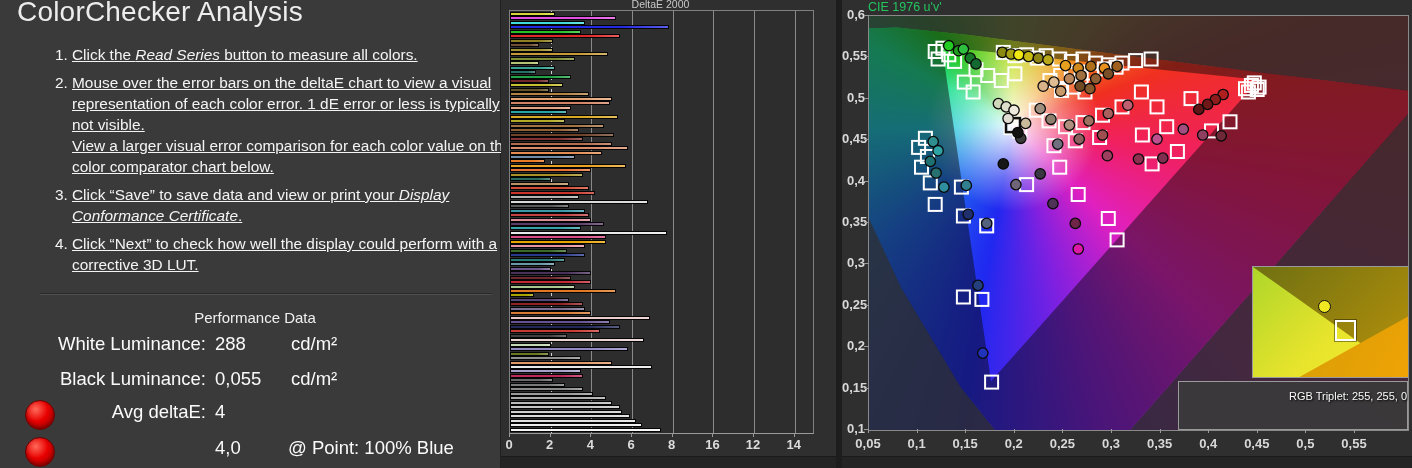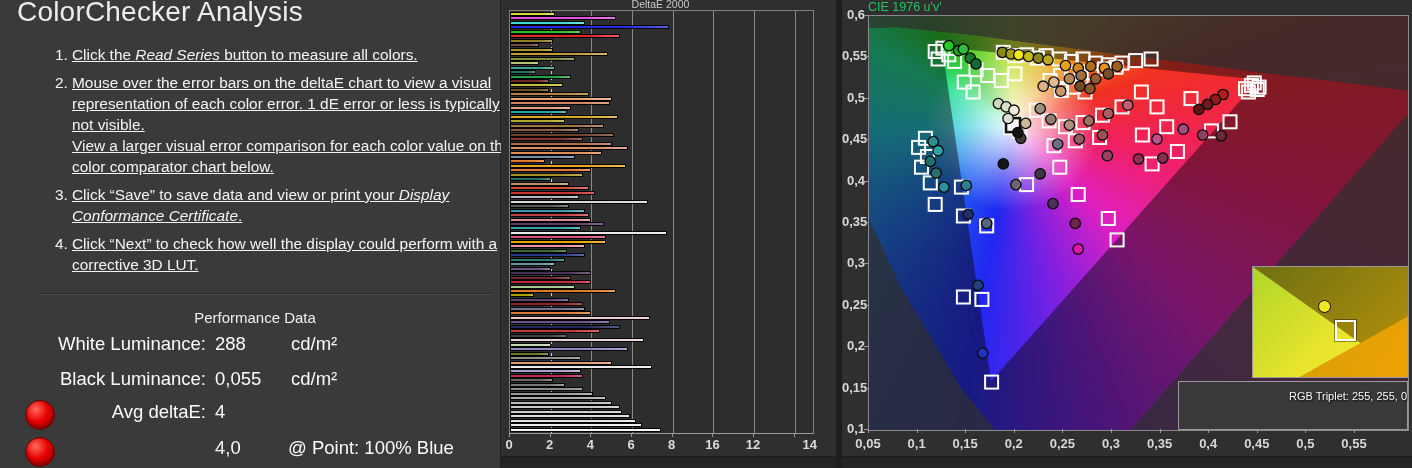--- a/index.html
+++ b/index.html
@@ -226,21 +226,21 @@
       <div class="bar-xlab" style="left: 77.3px;">4</div>
       <div class="bar-tick" style="left: 130px;"></div>
       <div class="bar-xlab" style="left: 118px;">6</div>
       <div class="bar-tick" style="left: 170.7px;"></div>
       <div class="bar-xlab" style="left: 158.7px;">8</div>
       <div class="bar-tick" style="left: 211.4px;"></div>
       <div class="bar-xlab" style="left: 199.4px;">16</div>
       <div class="bar-tick" style="left: 252px;"></div>
       <div class="bar-xlab" style="left: 240px;">12</div>
       <div class="bar-tick" style="left: 292.7px;"></div>
-      <div class="bar-xlab" style="left: 280.7px; margin-left: 16px;">14</div>
+      <div class="bar-xlab" style="left: 280.7px;">14</div>
       <div id="bar-axis"></div>
     <div class="bottom-strip"></div>
   </section>
 
   <div id="divider-col"></div>
 
   <section id="right-panel">
     <div id="cie-title">CIE 1976 u'v'</div>
     <div id="cie-plot">
       <div id="cie-faint"></div>

